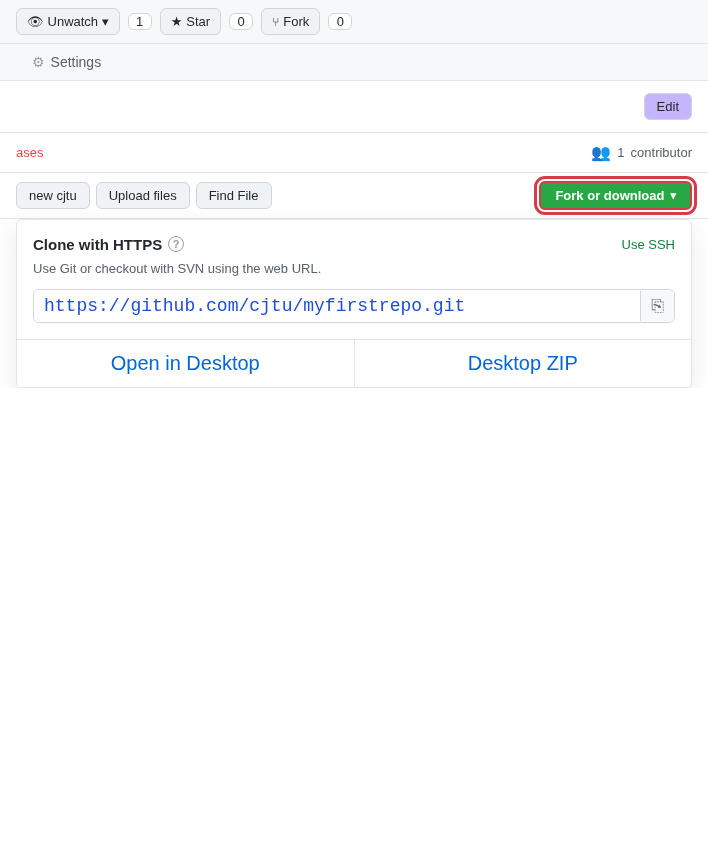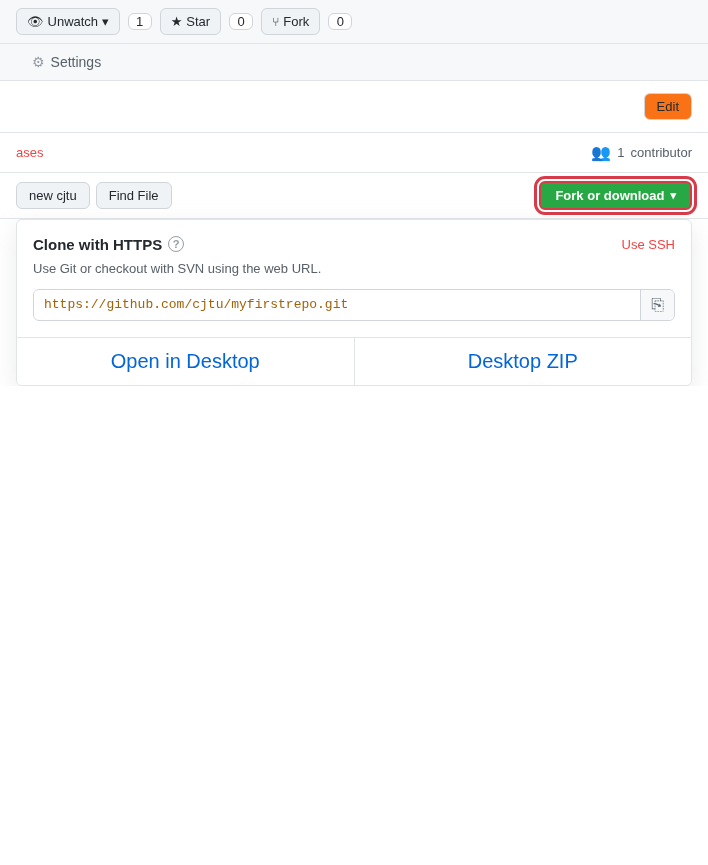--- a/index.html
+++ b/index.html
@@ -68,21 +68,21 @@
     .edit-area {
       display: flex;
       justify-content: flex-end;
       padding: 12px 16px;
       border-bottom: 1px solid #e1e4e8;
     }
     .edit-btn {
       padding: 5px 12px;
       border: 1px solid #d1d5da;
       border-radius: 6px;
-      background: #f97316;
+      background: #c4b5fd;
       font-size: 13px;
       cursor: pointer;
       color: #24292e;
     }
 
     
     .contributors-bar {
       display: flex;
       align-items: center;
       justify-content: flex-end;
@@ -168,21 +168,21 @@
       justify-content: center;
       width: 16px;
       height: 16px;
       border: 1px solid #959da5;
       border-radius: 50%;
       font-size: 11px;
       color: #959da5;
       cursor: pointer;
     }
     .use-ssh-link {
-      color: #ef4444;
+      color: #15803d;
       font-size: 13px;
       cursor: pointer;
       text-decoration: none;
     }
     .clone-description {
       font-size: 13px;
       color: #586069;
       margin-bottom: 10px;
       line-height: 1.5;
     }
@@ -191,22 +191,22 @@
       align-items: center;
       border: 1px solid #d1d5da;
       border-radius: 6px;
       overflow: hidden;
     }
     .url-input {
       flex: 1;
       padding: 6px 10px;
       border: none;
       outline: none;
-      font-size: 13px;
-      color: #a16207;
+      font-size: 18px;
+      color: #1d4ed8;
       background: #fff;
       font-family: "SFMono-Regular", Consolas, "Liberation Mono", Menlo, monospace;
     }
     .copy-btn {
       padding: 6px 10px;
       border-left: 1px solid #d1d5da;
       background: #f6f8fa;
       cursor: pointer;
       display: flex;
       align-items: center;
@@ -282,20 +282,23 @@
   <span class="releases-label">ases</span>
   <span class="spacer"></span>
   <span class="contributors-icon">👥</span>
   <span>1</span>
   <span>contributor</span>
 </div>
 
 <div class="file-actions">
   <button class="file-action-btn">
     <span>new cjtu</span>
+  </button>
+  <button class="file-action-btn">
+    <span>Upload files</span>
   </button>
   <button class="file-action-btn">
     <span>Find File</span>
   </button>
   <button class="clone-btn">
     <span>Fork or download</span>
     <span class="dropdown-arrow">▾</span>
   </button>
 </div>
 

